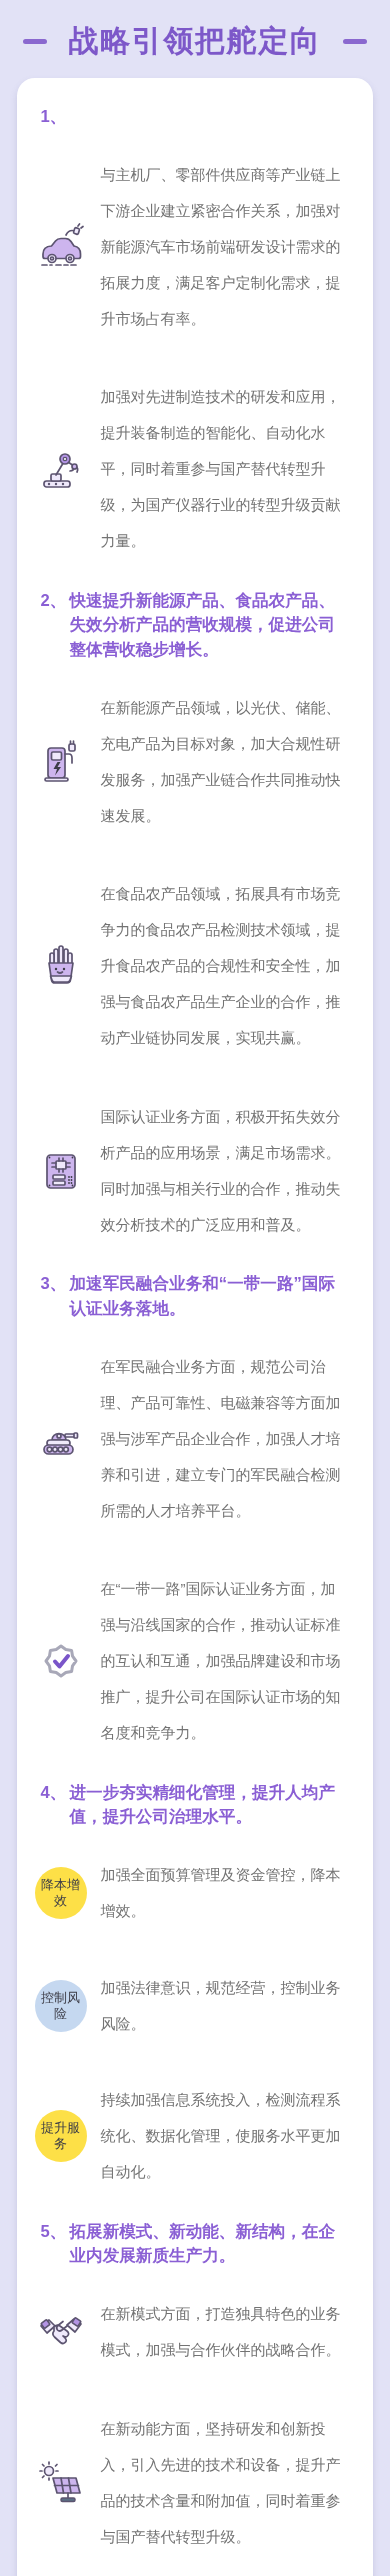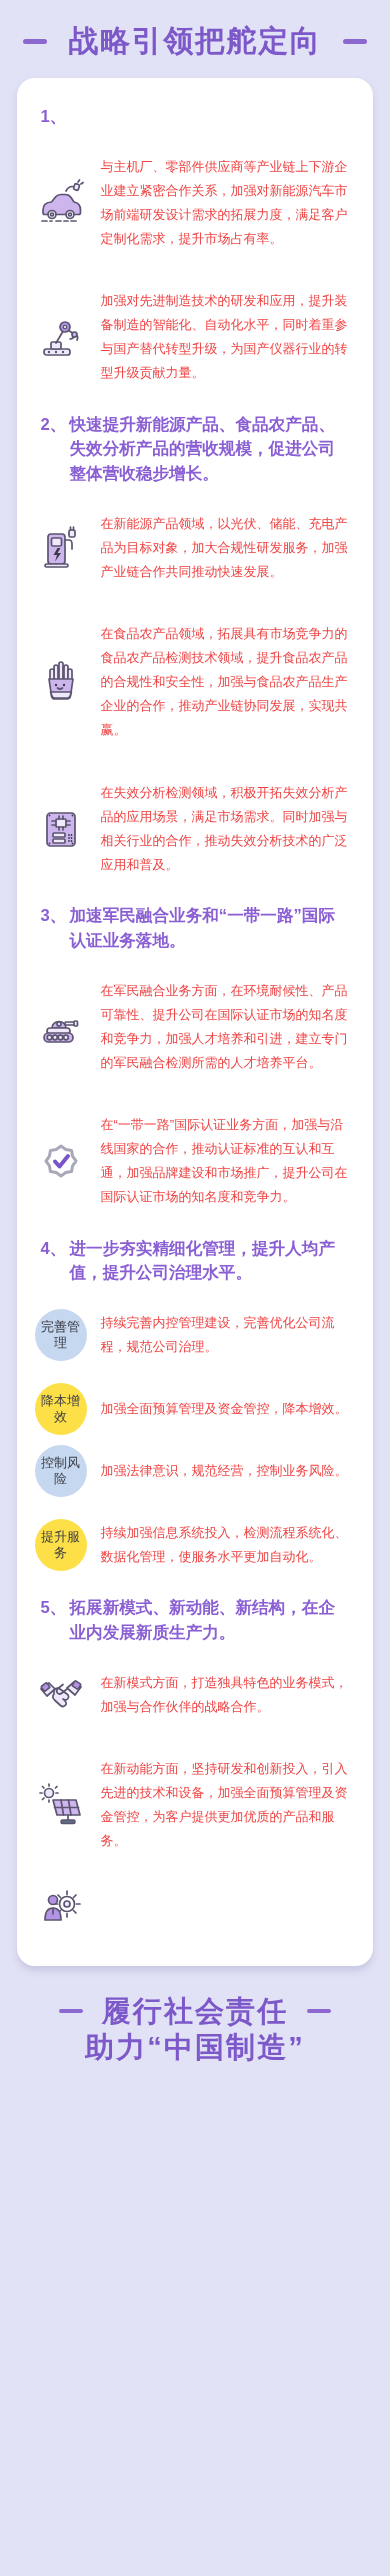--- a/index.html
+++ b/index.html
@@ -23,21 +23,21 @@
   
   .sec-title{display:flex;color:#8a5fd4;font-weight:bold;font-size:16.6px;line-height:24.5px;
              padding:0 14.6px 0 10.4px;margin:14.6px 0 12.5px;}
   .sec-title:first-child{margin-top:0;}
   .sec-num{flex:0 0 29px;}
   .sec-text{flex:1;}
 
   
   .row{display:flex;align-items:center;gap:9.4px;margin:0 0 12.5px;padding-right:11.4px;}
   .row .icon-cell{flex:0 0 61px;display:flex;justify-content:center;align-items:center;}
-  .row .item-text{flex:1;font-size:13px;line-height:24px;color:#ef4444;}
+  .row .item-text{flex:1;font-size:15px;line-height:36px;color:#737373;}
   .icon-cell svg{width:50px;height:50px;}
 
   
   .badge-circle{width:52px;height:52px;border-radius:50%;display:flex;align-items:center;
                 justify-content:center;text-align:center;font-size:13px;line-height:16px;
                 color:#3c3c46;padding:2.1px;box-sizing:border-box;}
   .badge-blue{background:#c5d8f0;}
   .badge-purple{background:#fde047;}
   .row.badge-row{margin-bottom:10.4px;}
 
@@ -157,21 +157,21 @@
           <circle cx="66" cy="68" r="1.8" fill="#3c3c46"></circle>
             <circle cx="71" cy="68" r="1.8" fill="#3c3c46"></circle>
           <circle cx="66" cy="74" r="1.8" fill="#3c3c46"></circle>
             <circle cx="71" cy="74" r="1.8" fill="#3c3c46"></circle>
           <circle cx="27" cy="23" r="1.8" fill="#3c3c46"></circle>
             <circle cx="73" cy="23" r="1.8" fill="#3c3c46"></circle>
           <circle cx="27" cy="79" r="1.8" fill="#3c3c46"></circle>
             <circle cx="73" cy="79" r="1.8" fill="#3c3c46"></circle>
         </svg>
       </span>
-      <p class="item-text">在失效分析检测领域，积极开拓失效分析产品的应用场景，满足市场需求。同时加强与相关行业的合作，推动失效分析技术的广泛应用和普及。</p>
+      <p class="item-text">国际认证业务方面，积极开拓失效分析产品的应用场景，满足市场需求。同时加强与相关行业的合作，推动失效分析技术的广泛应用和普及。</p>
     </div>
 
     <div class="sec-title">
       <span class="sec-num">3、</span>
       <span class="sec-text">加速军民融合业务和“一带一路”国际认证业务落地。</span>
     </div>
 
     <div class="row">
       <span class="icon-cell">
         <svg viewBox="0 0 100 100">
@@ -180,44 +180,38 @@
           <rect class="ic-fill-light" x="58" y="40" width="20" height="6" rx="2"></rect>
           <rect class="ic-fill-light" x="76" y="38" width="7" height="10" rx="2"></rect>
           <rect class="ic-fill-light" x="22" y="52" width="46" height="12" rx="6"></rect>
           <rect class="ic-fill" x="16" y="62" width="58" height="18" rx="9"></rect>
           <circle class="ic-fill-light" cx="27" cy="71" r="4.6"></circle>
           <circle class="ic-fill-light" cx="38" cy="71" r="4.6"></circle>
           <circle class="ic-fill-light" cx="49" cy="71" r="4.6"></circle>
           <circle class="ic-fill-light" cx="60" cy="71" r="4.6"></circle>
         </svg>
       </span>
-      <p class="item-text">在军民融合业务方面，在环境耐候性、产品可靠性、提升公司在国际认证市场的知名度和竞争力，加强人才培养和引进，建立专门的军民融合检测所需的人才培养平台。</p>
+      <p class="item-text">在军民融合业务方面，规范公司治理、产品可靠性、电磁兼容等方面加强与涉军产品企业合作，加强人才培养和引进，建立专门的军民融合检测所需的人才培养平台。</p>
     </div>
 
     <div class="row">
       <span class="icon-cell">
         <svg viewBox="0 0 100 100">
           <polygon points="80,50 73.1,59.6 71.2,71.2 59.6,73.1 50,80 40.4,73.1 28.8,71.2 26.9,59.6 20,50 26.9,40.4 28.8,28.8 40.4,26.9 50,20 59.6,26.9 71.2,28.8 73.1,40.4" fill="#ffffff" stroke="#a8a8b8" stroke-width="6" stroke-linejoin="round"></polygon>
           <path d="M38,51 l9,10 l17,-21" fill="none" stroke="#7a55c9" stroke-width="8" stroke-linecap="round" stroke-linejoin="round"></path>
         </svg>
       </span>
       <p class="item-text">在“一带一路”国际认证业务方面，加强与沿线国家的合作，推动认证标准的互认和互通，加强品牌建设和市场推广，提升公司在国际认证市场的知名度和竞争力。</p>
     </div>
 
     <div class="sec-title">
       <span class="sec-num">4、</span>
       <span class="sec-text">进一步夯实精细化管理，提升人均产值，提升公司治理水平。</span>
     </div>
 
-    <div class="row badge-row">
-      <span class="icon-cell">
-        <span class="badge-circle badge-blue">完善管理</span>
-      </span>
-      <p class="item-text">持续完善内控管理建设，完善优化公司流程，规范公司治理。</p>
-    </div>
 
     <div class="row badge-row">
       <span class="icon-cell">
         <span class="badge-circle badge-purple">降本增效</span>
       </span>
       <p class="item-text">加强全面预算管理及资金管控，降本增效。</p>
     </div>
 
     <div class="row badge-row">
       <span class="icon-cell">
@@ -256,21 +250,21 @@
       <span class="icon-cell">
         <svg viewBox="0 0 100 100">
           <circle class="ic-fill-light" cx="26" cy="26" r="9"></circle>
           <path class="ic-stroke" d="M26,12 v-4 M26,44 v-4 M12,26 h-4 M44,26 h-4 M16,16 l-3,-3 M39,16 l3,-3 M16,36 l-3,3"></path>
           <polygon class="ic-fill" points="34,40 80,40 88,70 42,70"></polygon>
           <path class="ic-stroke" d="M50,40 l5,30 M65,40 l5,30 M37,55 h48"></path>
           <path class="ic-stroke" d="M64,70 v10" stroke-width="5"></path>
           <rect x="50" y="80" width="28" height="7" rx="3" fill="#5b7086" stroke="#5c5470" stroke-width="3"></rect>
         </svg>
       </span>
-      <p class="item-text">在新动能方面，坚持研发和创新投入，引入先进的技术和设备，加强全面预算管理及资金管控，为客户提供更加优质的产品和服务。</p>
+      <p class="item-text">在新动能方面，坚持研发和创新投入，引入先进的技术和设备，提升产品的技术含量和附加值，同时着重参与国产替代转型升级。</p>
     </div>
 
     <div class="row">
       <span class="icon-cell">
         <svg viewBox="0 0 100 100">
           <g class="ic-stroke">
             <circle cx="62" cy="50" r="15"></circle>
             <path d="M62,31 v-7 M62,69 v7 M43,50 h-7 M81,50 h7 M49,37 l-5,-5 M75,37 l5,-5 M49,63 l-5,5 M75,63 l5,5"></path>
           </g>
           <circle class="ic-fill-light" cx="62" cy="50" r="6"></circle>

